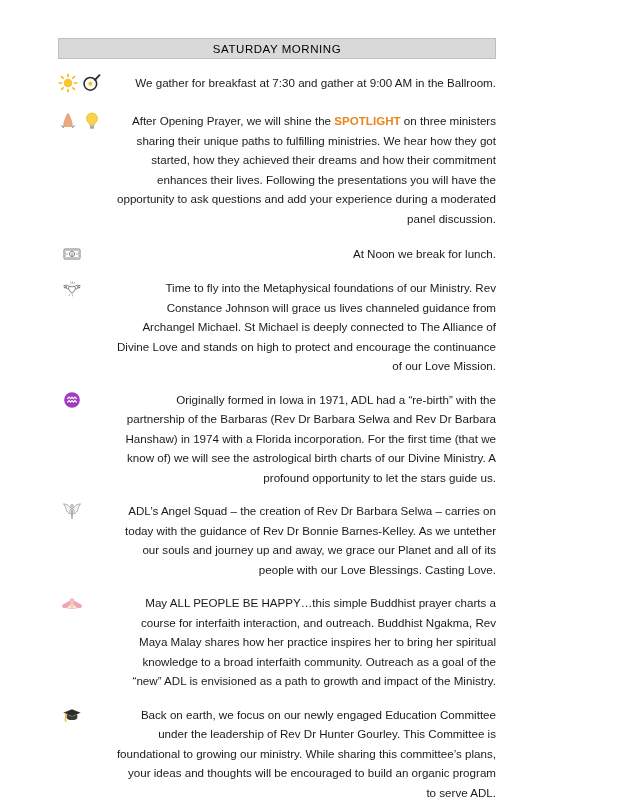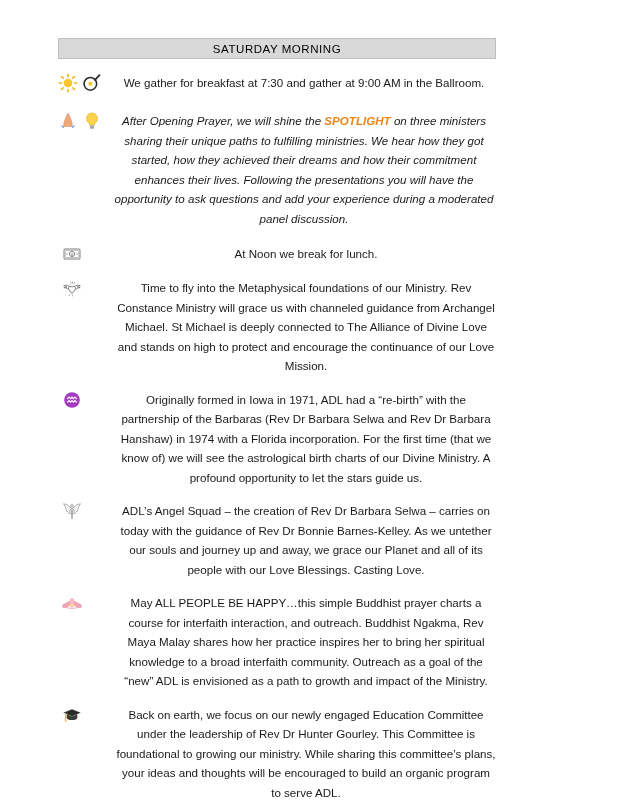--- a/index.html
+++ b/index.html
@@ -56,38 +56,38 @@
   }
   .entry-icons.single {
     justify-content: flex-start;
     padding-left: 4px;
   }
   .entry-text {
     flex: 1 1 auto;
     font-size: 11.6px;
     line-height: 19.5px;
     color: #1a1a1a;
-    text-align: center;
+    text-align: right;
   }
   .spotlight {
     color: #e8861b;
     font-weight: bold;
   }
 
   
   .ico {
     display: inline-block;
     position: relative;
     width: 20px;
     height: 20px;
     flex: 0 0 auto;
   }
   .ico svg { display: block; width: 100%; height: 100%; }
   .gap-top-2 { margin-top: 14px; }
-  .gap-top-3 { margin-top: 18px; font-style: italic; }
+  .gap-top-3 { margin-top: 18px; }
   .gap-top-lunch { margin-top: 16px; }
   .bar-gap { margin-top: 26px; }
   .bar-gap-first { margin-top: 0; }
 </style>
 </head>
 <body>
 
 <div class="page">
 
   <div class="section-bar bar-gap-first">SATURDAY MORNING</div>
@@ -174,21 +174,21 @@
           <g stroke="#8a8a8a" stroke-width="0.75" stroke-linecap="round">
             <line x1="11" y1="6.4" x2="10.4" y2="4.6"></line>
             <line x1="12.6" y1="6.3" x2="12.9" y2="4.4"></line>
             <line x1="14" y1="6.9" x2="15" y2="5.4"></line>
             <line x1="9.4" y1="19.6" x2="8.6" y2="21.2"></line>
             <line x1="12.4" y1="20" x2="12.7" y2="21.6"></line>
           </g>
         </svg>
       </span>
     </div>
-    <div class="entry-text">Time to fly into the Metaphysical foundations of our Ministry. Rev Constance Ministry will grace us with channeled guidance from Archangel Michael. St Michael is deeply connected to The Alliance of Divine Love and stands on high to protect and encourage the continuance of our Love Mission.</div>
+    <div class="entry-text">Time to fly into the Metaphysical foundations of our Ministry. Rev Constance Johnson will grace us lives channeled guidance from Archangel Michael. St Michael is deeply connected to The Alliance of Divine Love and stands on high to protect and encourage the continuance of our Love Mission.</div>
   </div>
 
   <div class="entry gap-top-2">
     <div class="entry-icons single">
       <span class="ico">
         <svg viewBox="0 0 24 24">
           <circle cx="12" cy="12" r="9.4" fill="#a33bbf"></circle>
           <g stroke="#ffffff" stroke-width="1.35" fill="none" stroke-linecap="round">
             <path d="M6.6 10.4 L8.4 8.6 L10.2 10.4 L12 8.6 L13.8 10.4 L15.6 8.6 L17.4 10.4"></path>
             <path d="M6.6 14.6 L8.4 12.8 L10.2 14.6 L12 12.8 L13.8 14.6 L15.6 12.8 L17.4 14.6"></path>

